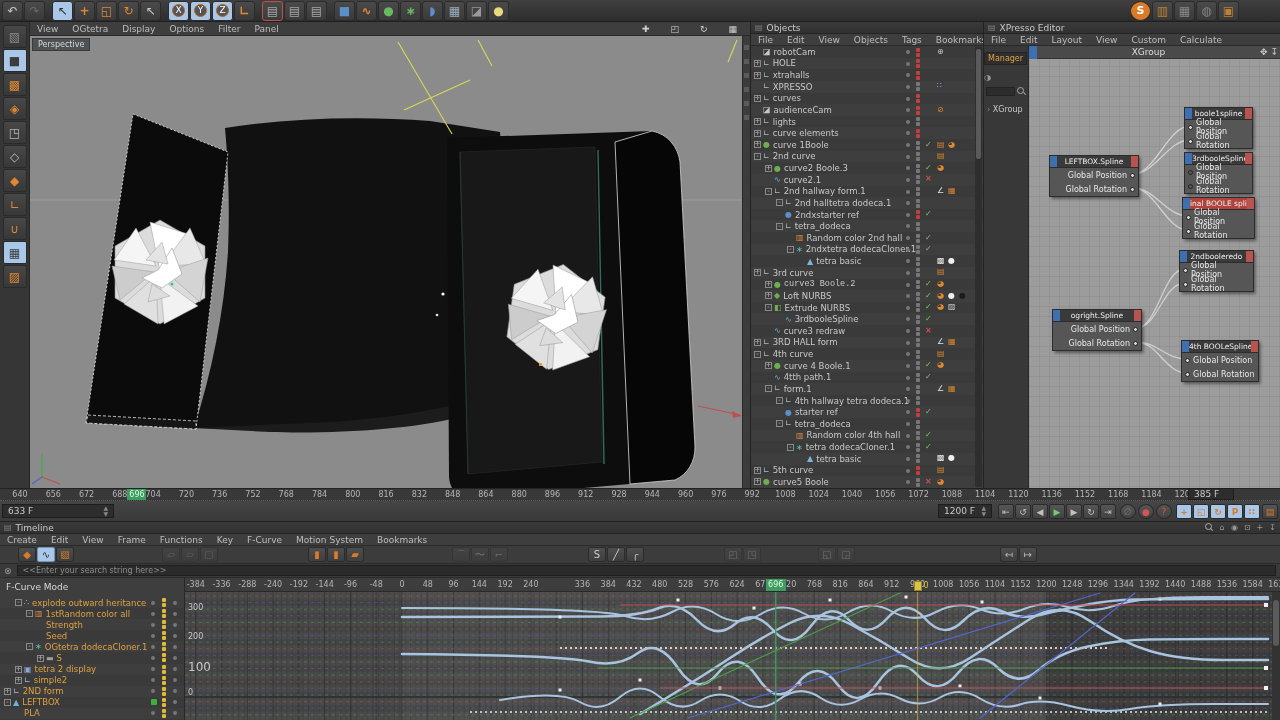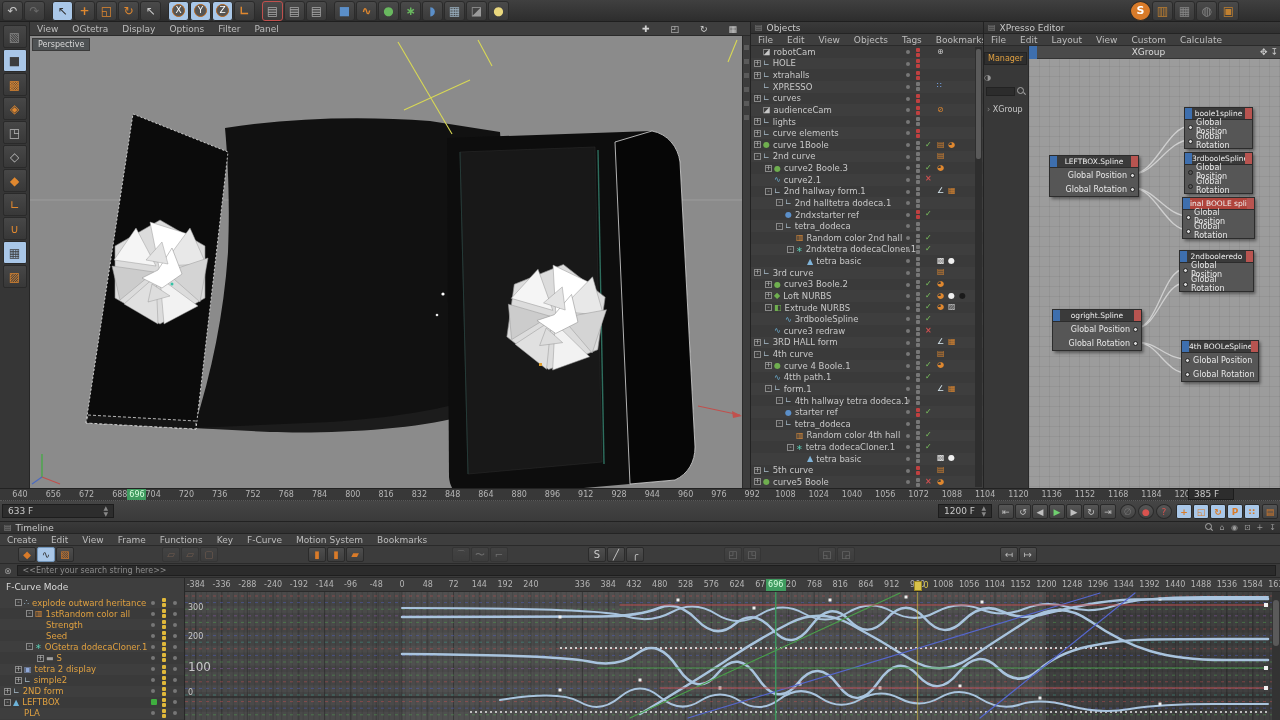--- a/index.html
+++ b/index.html
@@ -545,21 +545,21 @@
     <div class="ruler-lab" style="left: 10.792px; top: 2px;">-384</div>
     <div class="ruler-lab" style="left: 36.568px; top: 2px;">-336</div>
     <div class="ruler-lab" style="left: 62.344px; top: 2px;">-288</div>
     <div class="ruler-lab" style="left: 88.12px; top: 2px;">-240</div>
     <div class="ruler-lab" style="left: 113.896px; top: 2px;">-192</div>
     <div class="ruler-lab" style="left: 139.672px; top: 2px;">-144</div>
     <div class="ruler-lab" style="left: 165.448px; top: 2px;">-96</div>
     <div class="ruler-lab" style="left: 191.224px; top: 2px;">-48</div>
     <div class="ruler-lab" style="left: 217px; top: 2px;">0</div>
     <div class="ruler-lab" style="left: 242.776px; top: 2px;">48</div>
-    <div class="ruler-lab" style="left: 268.552px; top: 2px;">72</div>
+    <div class="ruler-lab" style="left: 268.552px; top: 2px;">96</div>
     <div class="ruler-lab" style="left: 294.328px; top: 2px;">144</div>
     <div class="ruler-lab" style="left: 320.104px; top: 2px;">192</div>
     <div class="ruler-lab" style="left: 345.88px; top: 2px;">240</div>
     <div class="ruler-lab" style="left: 371.656px; top: 14px;">288</div>
     <div class="ruler-lab" style="left: 397.432px; top: 2px;">336</div>
     <div class="ruler-lab" style="left: 423.208px; top: 2px;">384</div>
     <div class="ruler-lab" style="left: 448.984px; top: 2px;">432</div>
     <div class="ruler-lab" style="left: 474.76px; top: 2px;">480</div>
     <div class="ruler-lab" style="left: 500.536px; top: 2px;">528</div>
     <div class="ruler-lab" style="left: 526.312px; top: 2px;">576</div>
@@ -1149,21 +1149,21 @@
         <i class="visdot" style="left: 155px; top: 4px; background: rgb(119, 119, 119);"></i>
         <span class="vispair" style="left: 165px; top: 1.5px;">
           <i style="background:#777"></i>
           <i style="background:#777"></i>
         </span>
         <span class="tagic" style="left: 186px; top: 1.5px; color: rgb(224, 136, 47);">▤</span>
       </div>
       <div class="otree-row" style="padding-left: 14px;">
         <span class="row-exp">+</span>
         <span style="color: rgb(111, 174, 79); font-size: 8px; margin-right: 3px; flex: 0 0 auto;">●</span>
-        <span style="overflow: hidden; max-width: 130px;">curve3 Boole.2</span>
+        <span style="overflow: hidden; max-width: 130px; font-family: Liberation Mono, monospace;">curve3 Boole.2</span>
         <i class="visdot" style="left: 155px; top: 4px; background: rgb(119, 119, 119);"></i>
         <span class="vispair" style="left: 165px; top: 1.5px;">
           <i style="background:#777"></i>
           <i style="background:#777"></i>
         </span>
         <span class="tagic" style="left: 174px; top: 1.5px; color: rgb(126, 199, 95); font-weight: bold;">✓</span>
         <span class="tagic" style="left: 186px; top: 1.5px; color: rgb(224, 136, 47);">◕</span>
       </div>
       <div class="otree-row" style="padding-left: 14px; background: rgba(255, 255, 255, 0.024);">
         <span class="row-exp">+</span>

